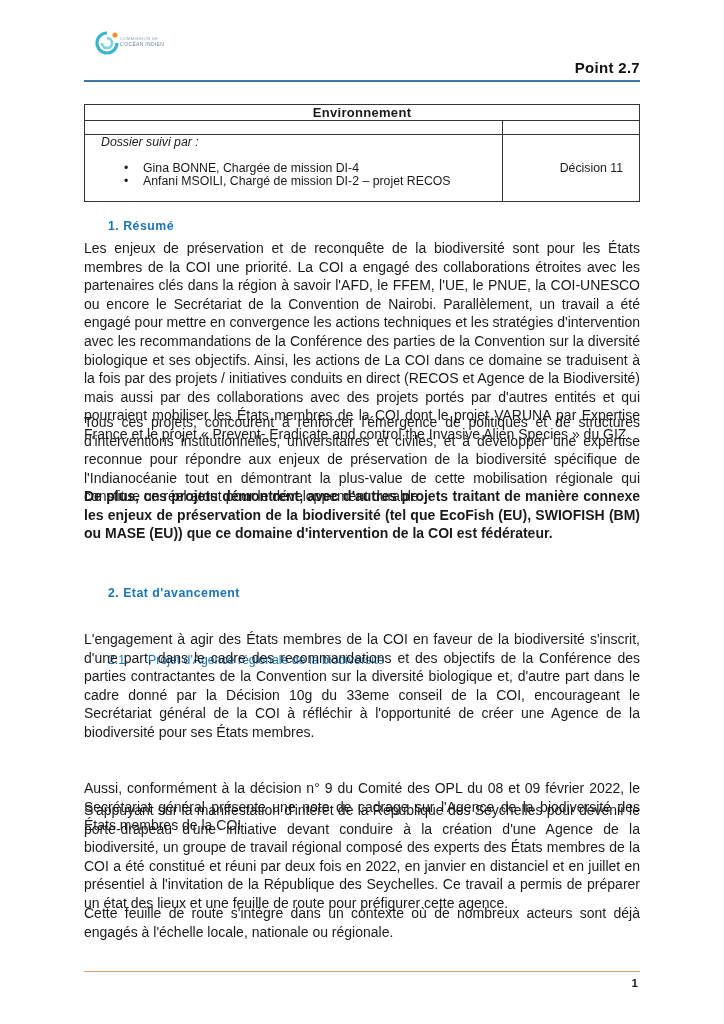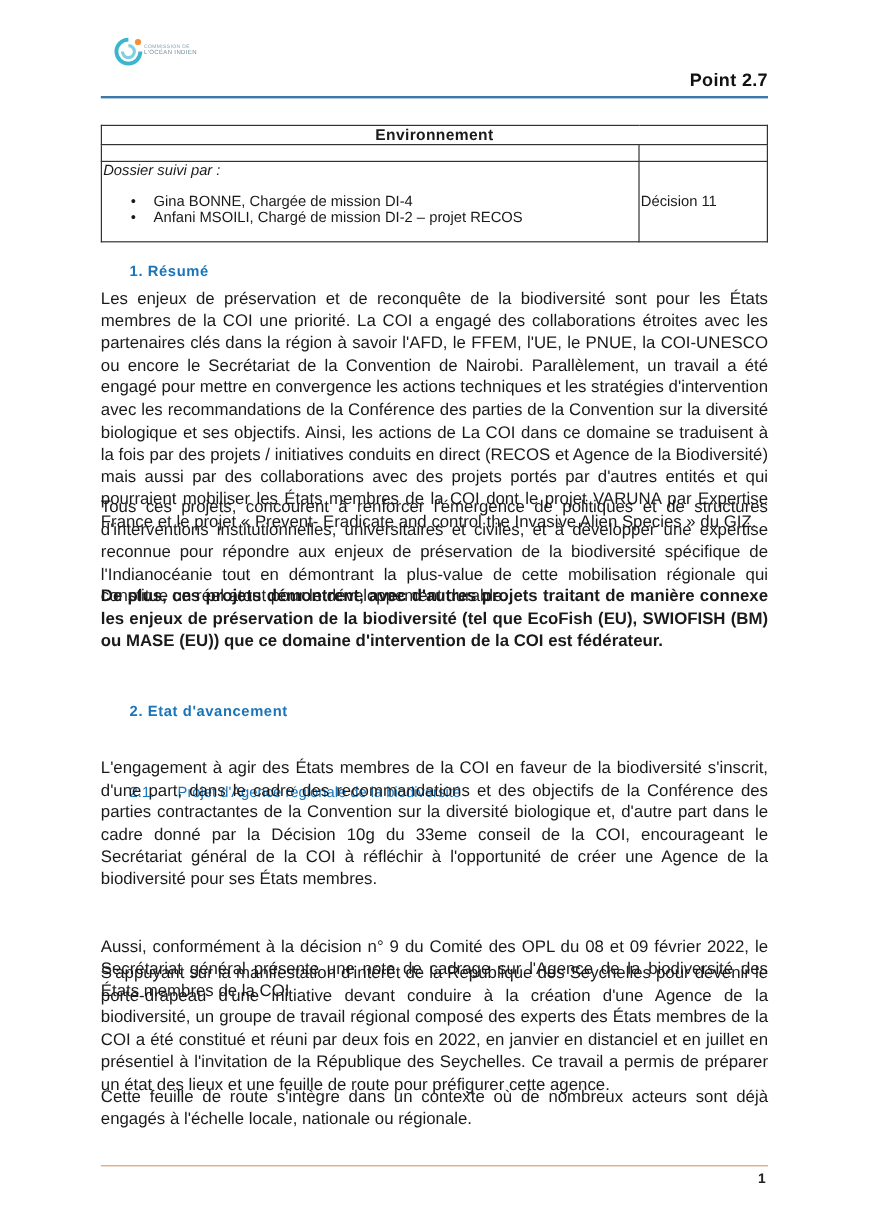--- a/index.html
+++ b/index.html
@@ -4,25 +4,25 @@
 <style>
   html, body { margin:0; padding:0; background:#ffffff; }
   body { width:724px; height:1024px; position:relative; overflow:hidden; font-family:"Liberation Sans", sans-serif; color:#1a1a1a; }
   .page { position:absolute; left:0; top:0; width:724px; height:920px; }
   .logo { position:absolute; left:94px; top:30px; width:70px; height:30px; }
   .logo-text { position:absolute; left:26px; top:6px; font-size:4.2px; line-height:5.5px; color:#8aa3b5; letter-spacing:0.3px; white-space:nowrap; }
   .point-label { position:absolute; right:84px; top:59px; font-size:15px; font-weight:bold; color:#111; letter-spacing:0.3px; }
   .header-rule { position:absolute; left:84px; top:80px; width:556px; height:2px; background:#3e78a8; }
 
   table.info { position:absolute; left:84px; top:104px; width:556px; border-collapse:collapse; font-size:12.3px; }
-  table.info td { border:1.3px solid #333; padding:0 1px; vertical-align:top; }
+  table.info td { border:1.3px solid #333; padding:0 16px; vertical-align:top; }
   table.info td.title { text-align:center; font-weight:bold; font-size:13px; height:15px; line-height:15px; letter-spacing:0.3px; }
   table.info td.empty { height:13px; }
   table.info td.who { height:41px; line-height:13.5px; padding-top:1px; }
-  table.info td.decision { width:104px; text-align:left; vertical-align:middle; }
+  table.info td.decision { width:104px; text-align:right; vertical-align:middle; }
   .who-label { font-style:italic; }
   .who-list { margin:12px; padding:0 0 0 30px; list-style:none; }
   .who-list li { position:relative; }
   .who-list li::before { content:"•"; position:absolute; left:-19px; top:0; }
 
   .content { position:absolute; left:84px; top:0; width:556px; }
   .h1 { position:absolute; left:24px; font-size:12.3px; font-weight:bold; color:#1a74b8; letter-spacing:0.5px; white-space:nowrap;text-align:right; }
   .h2 { position:absolute; left:24px; font-size:12.3px; color:#1a74b8; white-space:nowrap; }
   .h2 .num { display:inline-block; width:40px;margin-top:45px; }
   .para { position:absolute; left:0; width:556px; font-size:14px; line-height:18.6px; text-align:justify; }

